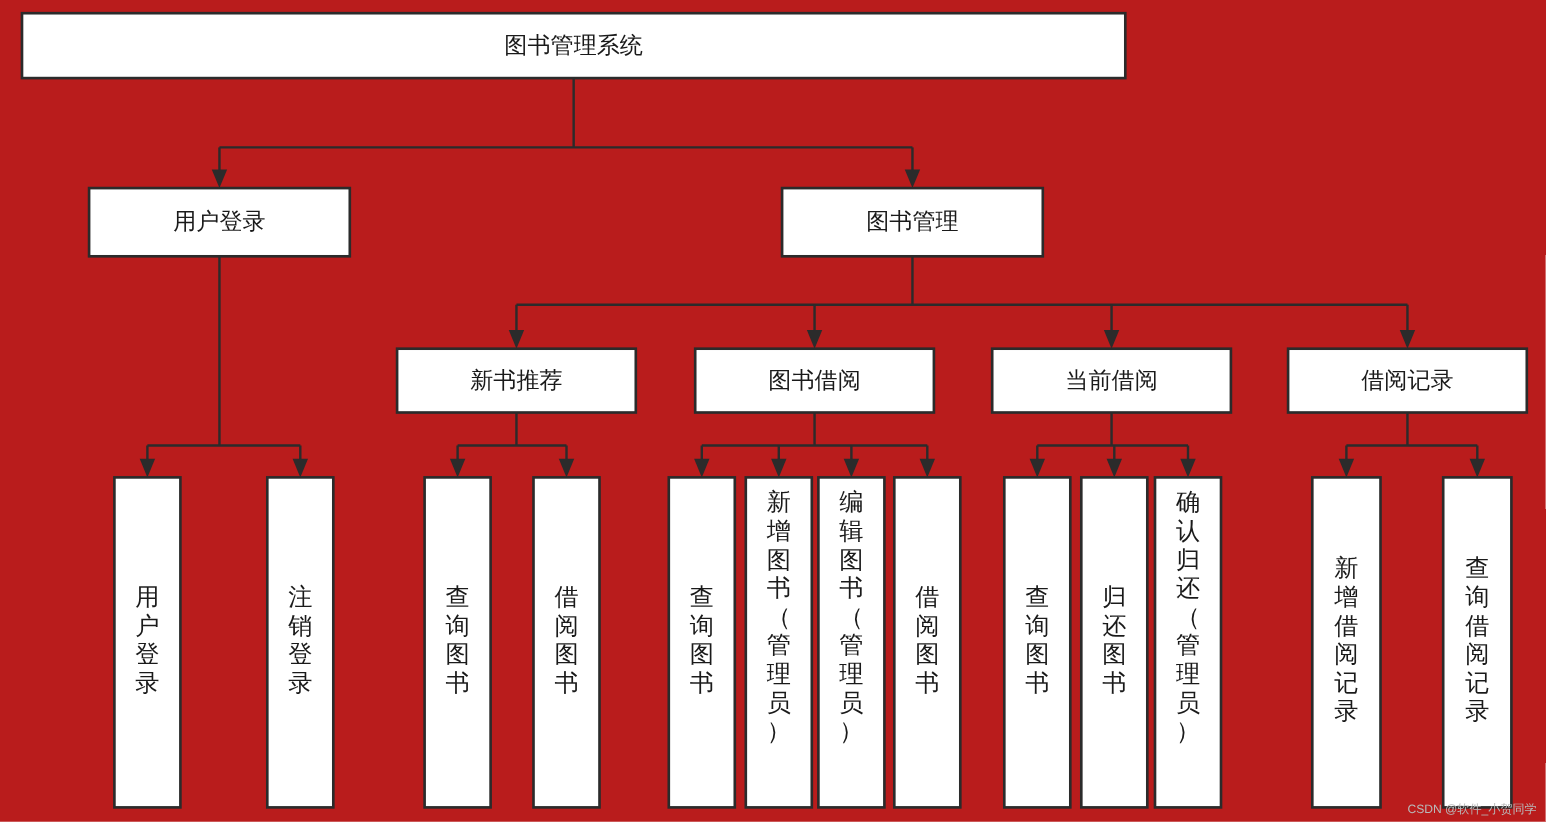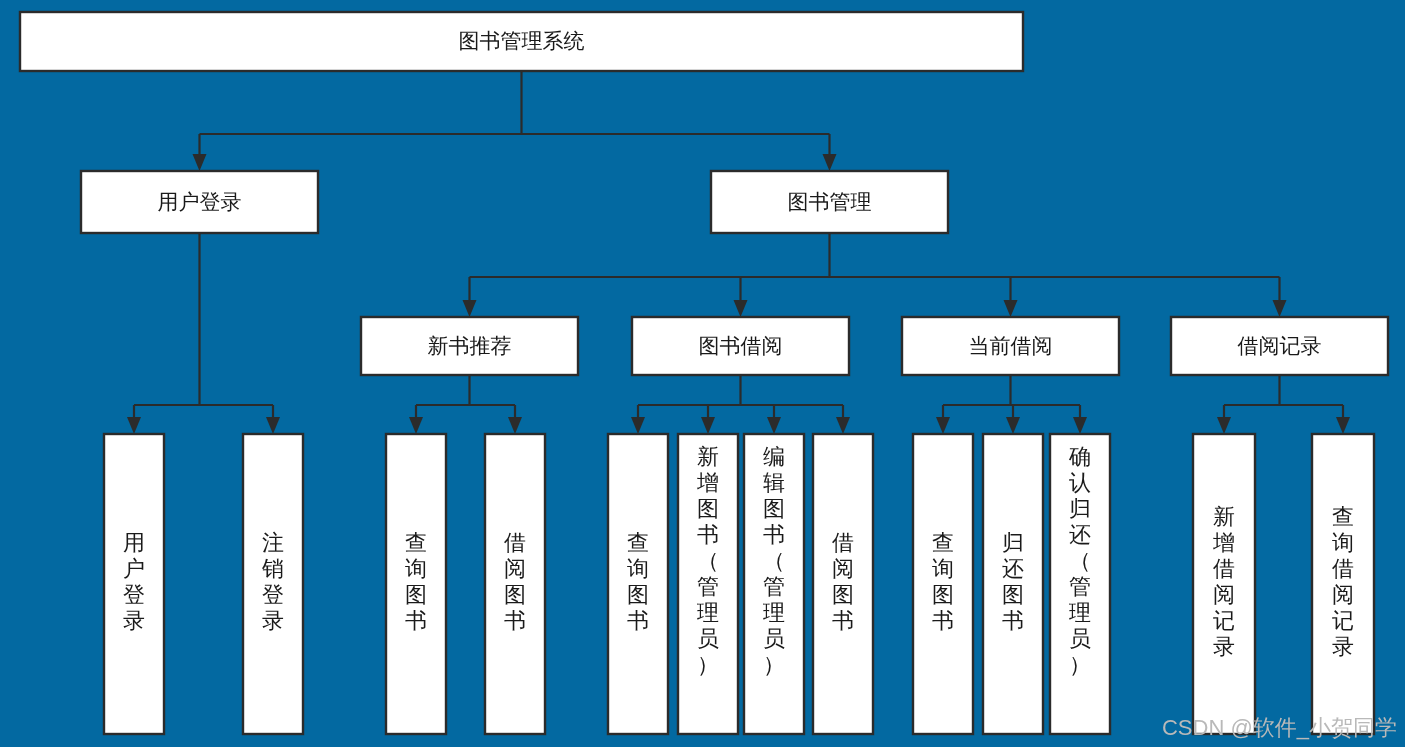--- a/index.html
+++ b/index.html
@@ -10,21 +10,21 @@
   body {
     width: 1405px;
     height: 747px;
     font-family: "Liberation Sans", sans-serif;
     overflow: hidden;
   }
   #diagram-root {
     position: relative;
     width: 1405px;
     height: 747px;
-    background: #0369a1;
+    background: #b91c1c;
   }
   svg.diagram-canvas {
     position: absolute;
     left: 0;
     top: 0;
     width: 1405px;
     height: 747px;
     display: block;
   }
   .node-box {
@@ -46,21 +46,21 @@
     font-size: 21px;
     fill: #1a1a1a;
     text-anchor: middle;
     dominant-baseline: middle;
   }
   .watermark-text {
     position: absolute;
     right: 8px;
     bottom: 4px;
     font-family: "Liberation Sans", sans-serif;
-    font-size: 22px;
+    font-size: 11px;
     color: #b9b9b9;
     white-space: nowrap;
     user-select: none;
   }
 </style>
 </head>
 <body>
 
 <div id="diagram-root">
 

